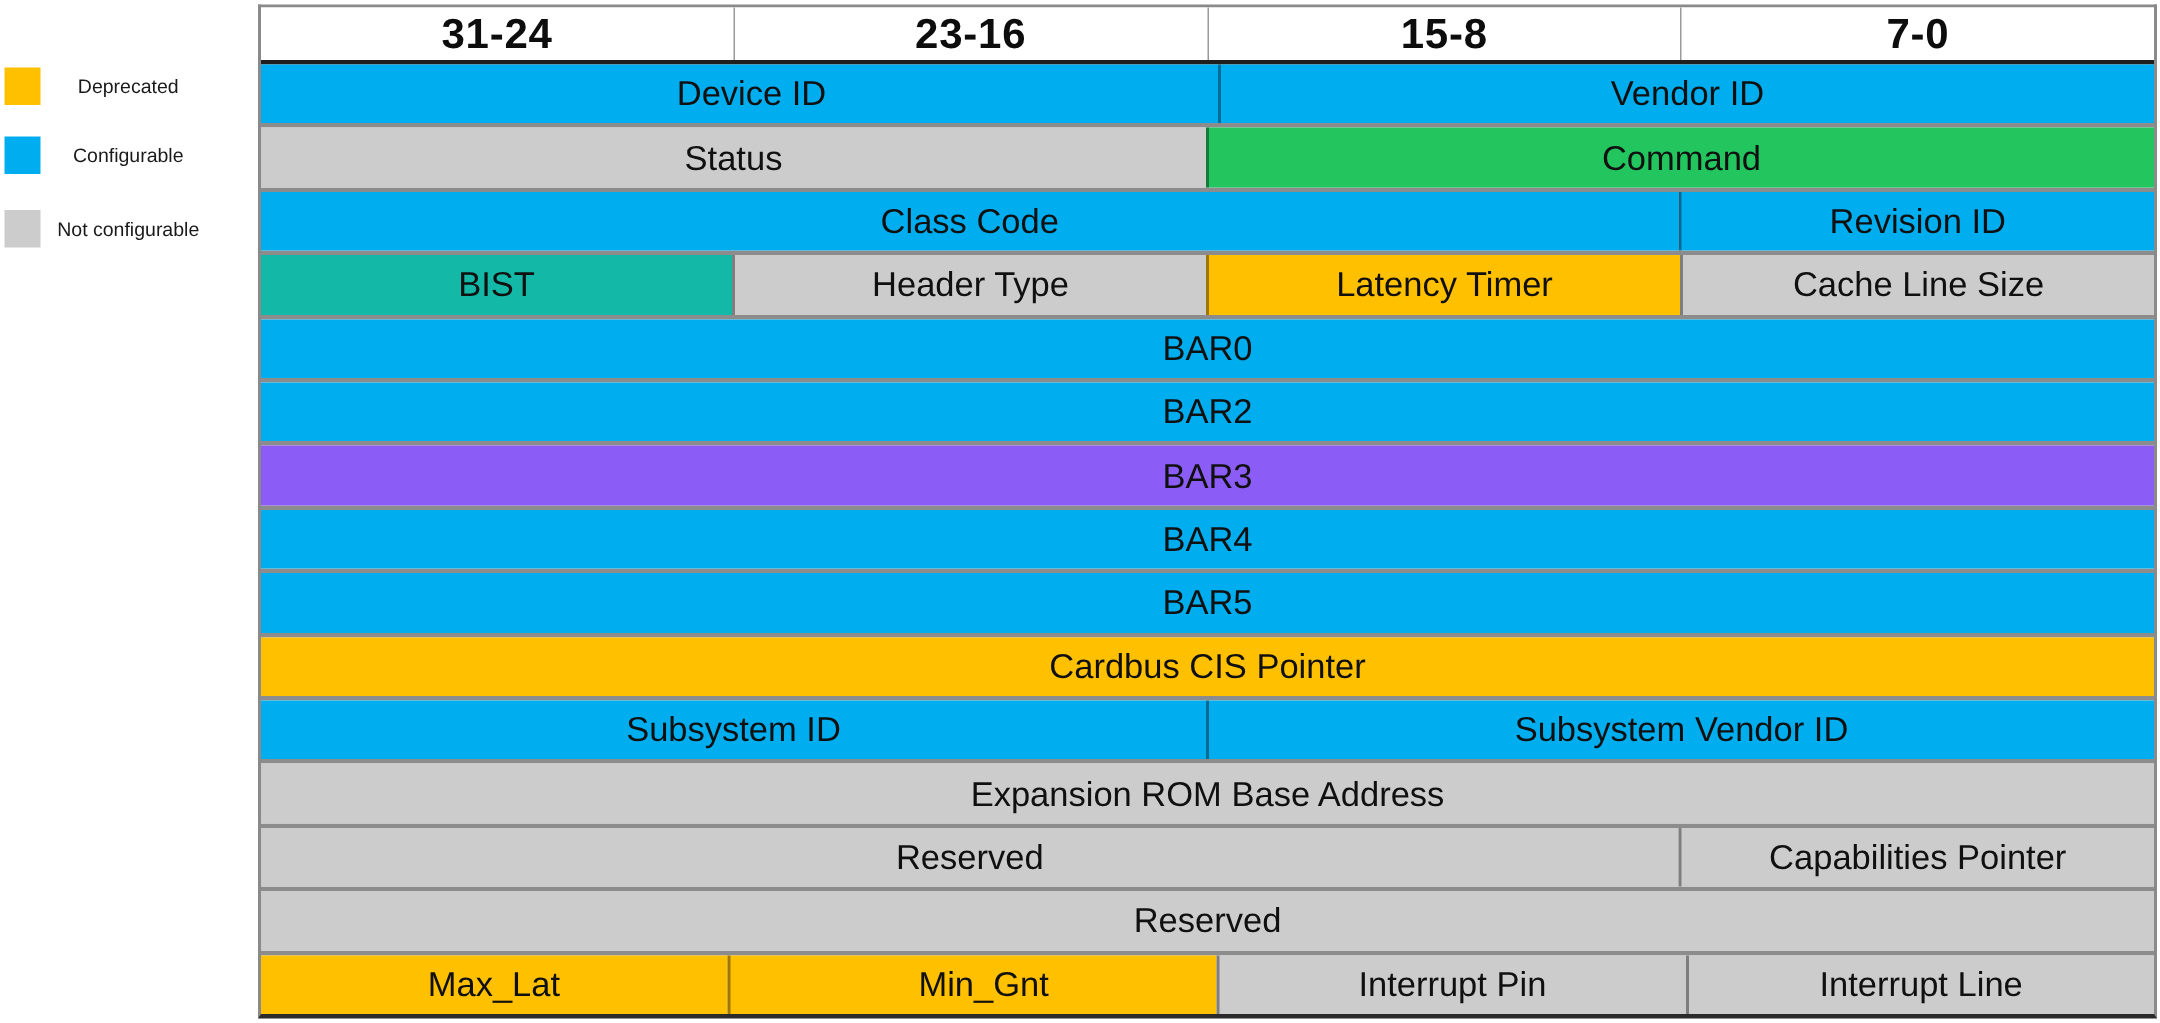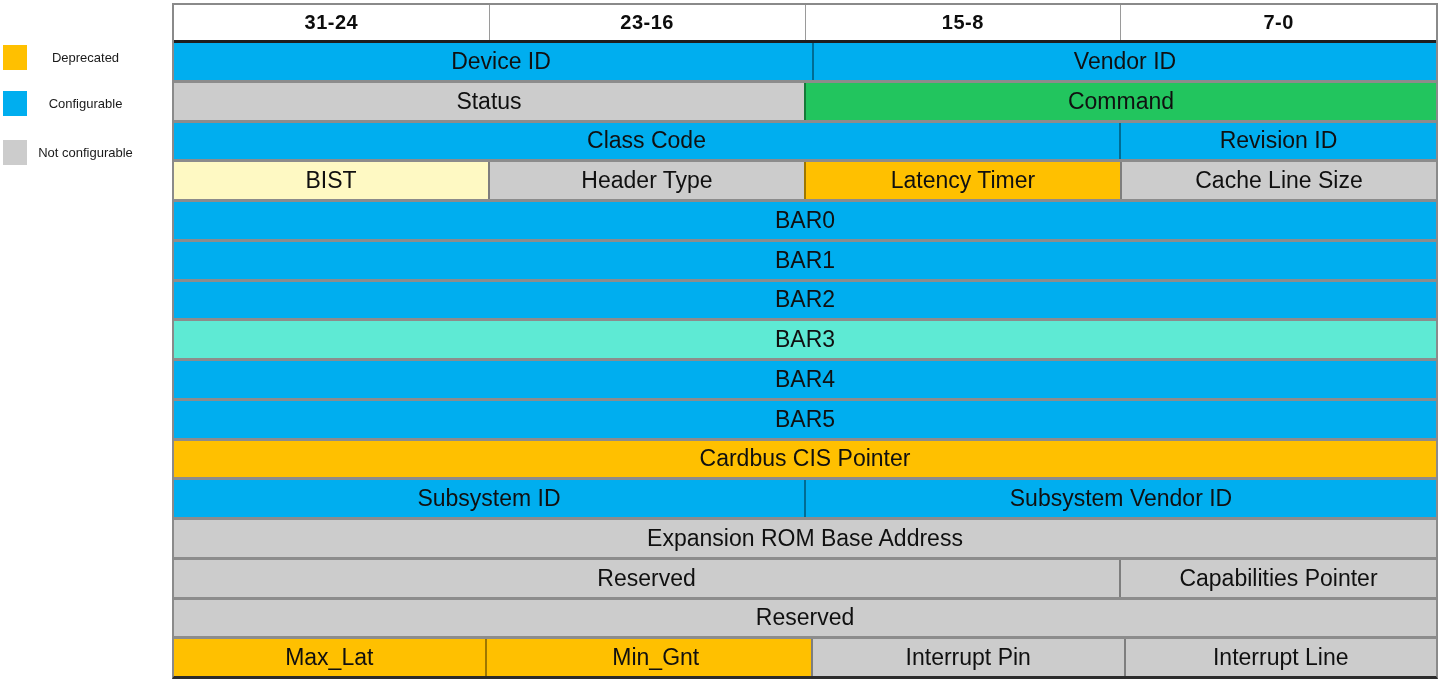--- a/index.html
+++ b/index.html
@@ -59,21 +59,21 @@
     flex: 0 0 38px;
     display: flex;
     background: #ffffff;
     border-bottom: 3px solid #1e1e1e;
   }
   .header-cell {
     flex: 1;
     display: flex;
     align-items: center;
     justify-content: center;
-    font-size: 20px;
+    font-size: 28px;
     font-weight: 700;
     color: #0d0d0d;
     letter-spacing: 0.5px;
   }
   .header-cell + .header-cell {
     border-left: 1px solid #9a9a9a;
   }
   .rows {
     flex: 1;
     display: flex;
@@ -131,36 +131,33 @@
       </div>
       <div class="row">
         <div class="cell" style="flex: 2 0 0px; background: rgb(204, 204, 204);">Status</div>
         <div class="cell" style="flex: 2 0 0px; background: #22c55e; text-align: center;">Command</div>
       </div>
       <div class="row">
         <div class="cell" style="flex: 3 0 0px; background: rgb(0, 174, 239); text-align: center;">Class Code</div>
         <div class="cell" style="flex: 1 0 0px; background: rgb(0, 174, 239);">Revision ID</div>
       </div>
       <div class="row">
-        <div class="cell" style="flex: 1 0 0px; background: #fef9c3;">BIST</div>
+        <div class="cell" style="flex: 1 0 0px; background: #14b8a6;">BIST</div>
         <div class="cell" style="flex: 1 0 0px; background: rgb(204, 204, 204);">Header Type</div>
         <div class="cell" style="flex: 1 0 0px; background: rgb(255, 192, 0);">Latency Timer</div>
         <div class="cell" style="flex: 1 0 0px; background: rgb(204, 204, 204);">Cache Line Size</div>
       </div>
       <div class="row">
         <div class="cell" style="flex: 4 0 0px; background: rgb(0, 174, 239);">BAR0</div>
       </div>
       <div class="row">
-        <div class="cell" style="flex: 4 0 0px; background: rgb(0, 174, 239);">BAR1</div>
-      </div>
-      <div class="row">
         <div class="cell" style="flex: 4 0 0px; background: rgb(0, 174, 239);">BAR2</div>
       </div>
       <div class="row">
-        <div class="cell" style="flex: 4 0 0px; background: #5eead4;">BAR3</div>
+        <div class="cell" style="flex: 4 0 0px; background: #8b5cf6;">BAR3</div>
       </div>
       <div class="row">
         <div class="cell" style="flex: 4 0 0px; background: rgb(0, 174, 239);">BAR4</div>
       </div>
       <div class="row">
         <div class="cell" style="flex: 4 0 0px; background: rgb(0, 174, 239);">BAR5</div>
       </div>
       <div class="row">
         <div class="cell" style="flex: 4 0 0px; background: rgb(255, 192, 0);">Cardbus CIS Pointer</div>
       </div>

